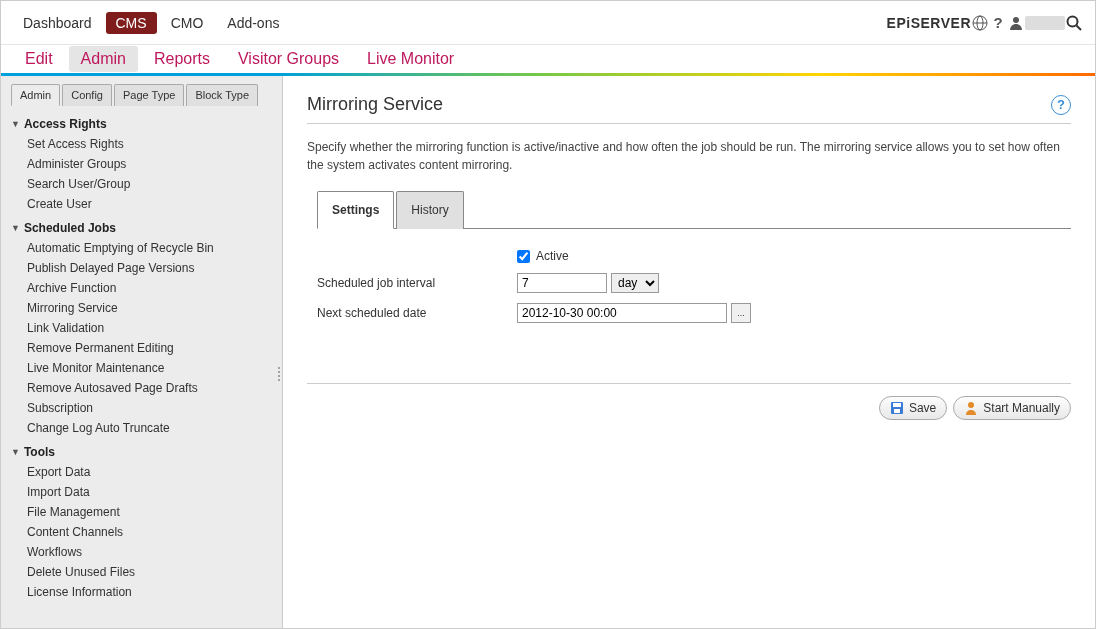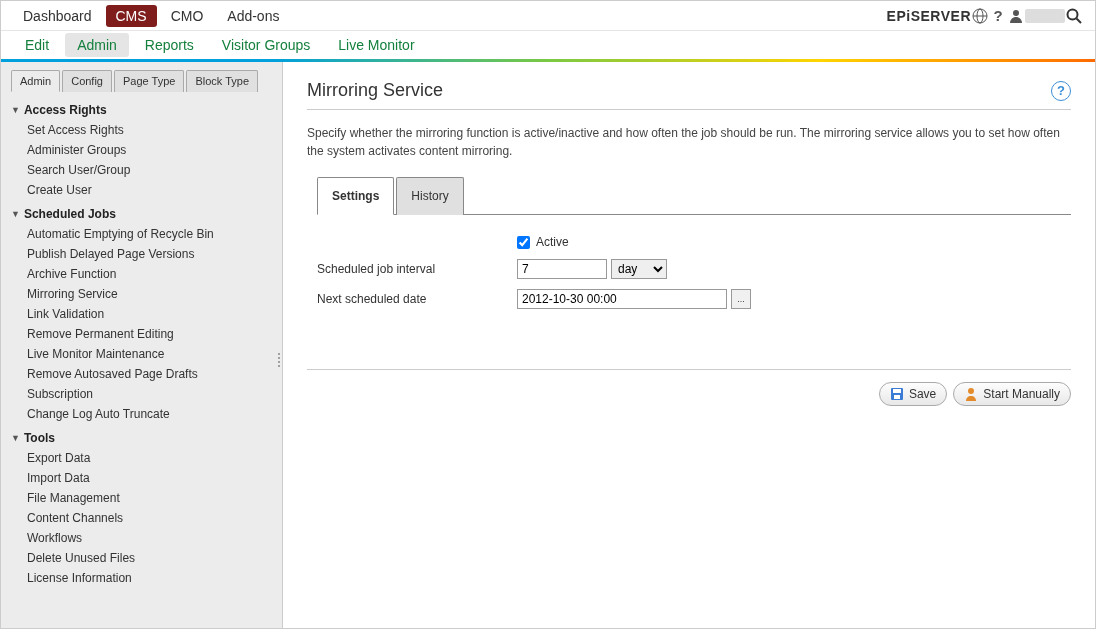--- a/index.html
+++ b/index.html
@@ -1,28 +1,28 @@
 <!DOCTYPE html>
 <html><head>
 <meta charset="utf-8">
 <style>
 * { box-sizing: border-box; margin: 0; padding: 0; }
 body { font-family: Arial, Helvetica, sans-serif; font-size: 12px; color: #333; background: #fff; width: 1096px; height: 629px; overflow: hidden; border: 1px solid #ccc; }
 
-.top-bar { display: flex; align-items: center; height: 30px; padding: 0 12px; border-bottom: 1px solid #e5e5e5; }
+.top-bar { display: flex; align-items: center; height: 44px; padding: 0 12px; border-bottom: 1px solid #e5e5e5; }
 .top-nav { display: flex; gap: 4px; align-items: center; }
 .top-nav-item { padding: 3px 10px; font-size: 14px; color: #333; border-radius: 3px; cursor: pointer; }
 .top-nav-item.active { background: #7f1d1d; color: #fff; }
 .top-right { margin-left: auto; display: flex; align-items: center; }
 .logo { font-family: Arial; font-weight: bold; font-size: 14px; letter-spacing: 0.5px; color: #333; }
 .icon-btn { width: 18px; height: 18px; display: flex; align-items: center; justify-content: center; color: #555; cursor: pointer; }
 .user-badge { width: 40px; height: 14px; background: #ddd; border-radius: 2px; }
 
 .sub-bar { display: flex; align-items: center; height: 28px; padding: 0 12px; gap: 4px; }
-.sub-nav-item { padding: 4px 12px; font-size: 14px; color: #15803d; border-radius: 3px; cursor: pointer; }
+.sub-nav-item { padding: 4px 12px; font-size: 16px; color: #be185d; border-radius: 3px; cursor: pointer; }
 .sub-nav-item.active { background: #e5e5e5; }
 
 .gradient-bar { height: 3px; background: linear-gradient(to right, #00a0dc 0%, #00a0dc 25%, #7ac943 50%, #ffd400 75%, #ff6a00 100%); }
 
 .main { display: flex; height: calc(629px - 30px - 28px - 3px - 2px); }
 .sidebar { width: 282px; background: #ececec; border-right: 1px solid #ccc; padding: 6px 0; overflow-y: auto; position: relative; }
 .drag-handle { position: absolute; right: 0; top: 50%; width: 6px; height: 30px; display: flex; flex-direction: column; justify-content: center; align-items: center; gap: 2px; cursor: col-resize; }
 .drag-handle span { width: 2px; height: 2px; background: #888; border-radius: 50%; }
 
 .side-tabs { display: flex; gap: 2px; padding: 2px 6px 0 10px; }
@@ -47,21 +47,21 @@
 
 .form { padding: 20px 10px; }
 .form-row { display: flex; align-items: center; margin-bottom: 10px; }
 .form-label { width: 200px; font-size: 12px; color: #333; }
 .form-field { display: flex; align-items: center; gap: 4px; }
 .checkbox-wrap { display: flex; align-items: center; gap: 6px; margin-left: 200px; margin-bottom: 10px; }
 input[type="text"] { border: 1px solid #999; padding: 2px 4px; font-size: 12px; height: 20px; }
 select { border: 1px solid #999; padding: 1px 2px; font-size: 12px; height: 20px; }
 .interval-input { width: 90px; }
 .date-input { width: 210px; }
-.interval-select { width: 56px; }
+.interval-select { width: 48px; }
 .date-picker-btn { width: 20px; height: 20px; border: 1px solid #999; background: #f0f0f0; display: flex; align-items: center; justify-content: center; font-size: 9px; cursor: pointer; }
 
 .action-bar { display: flex; justify-content: flex-end; gap: 6px; border-top: 1px solid #ccc; padding-top: 12px; margin-top: 30px; }
 .btn { display: flex; align-items: center; gap: 5px; padding: 4px 10px; font-size: 12px; background: linear-gradient(#fdfdfd,#e8e8e8); border: 1px solid #aaa; border-radius: 12px; cursor: pointer; color: #333; }
 </style>
 </head>
 <body>
 
 <div class="top-bar">
   <div class="top-nav" id="top-nav">

